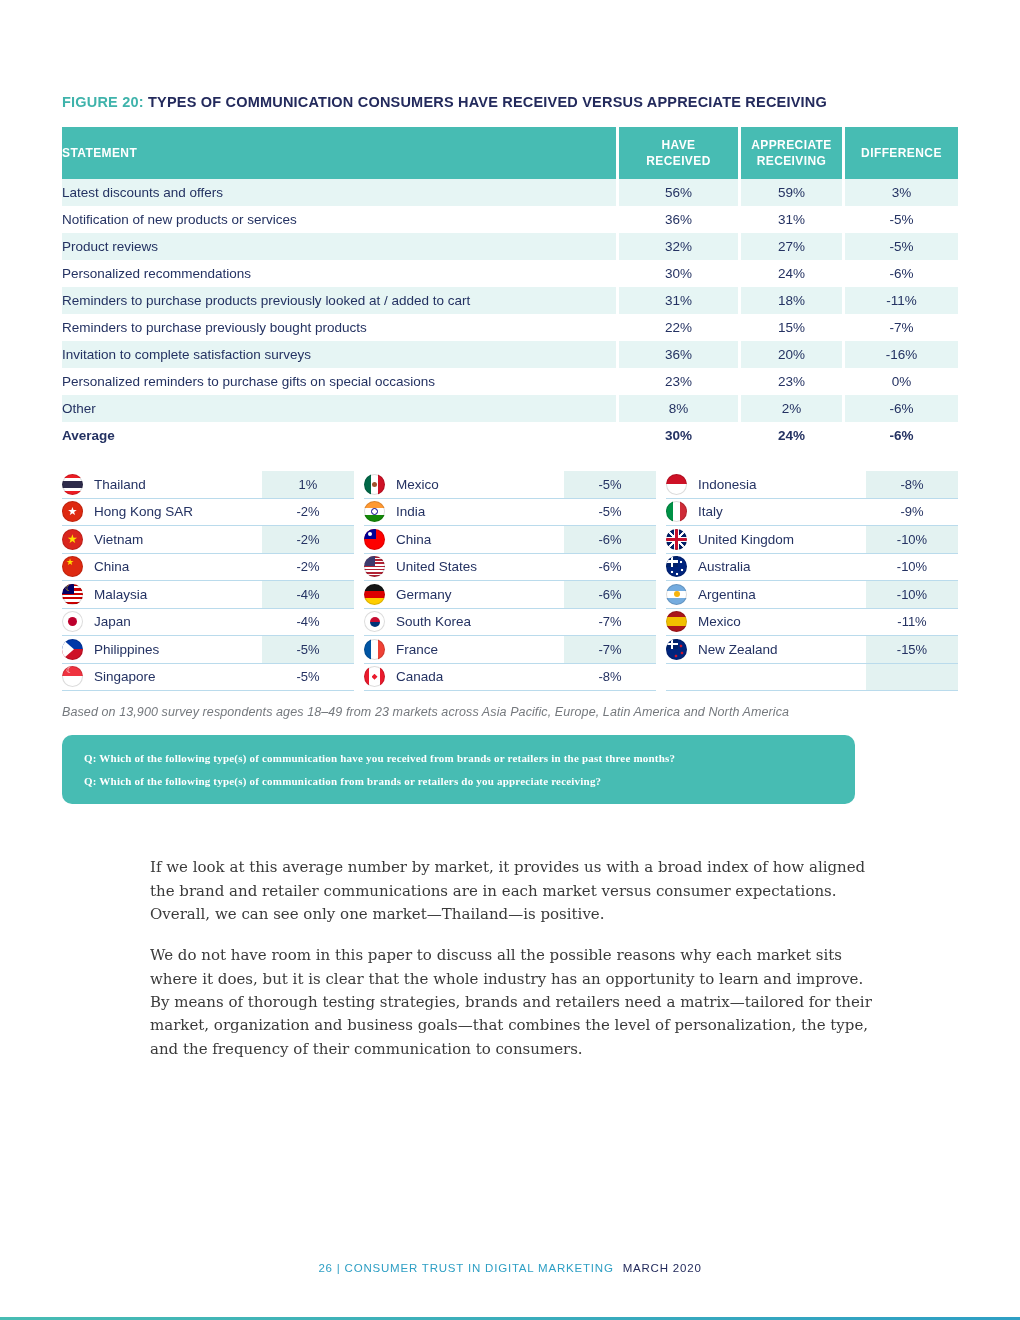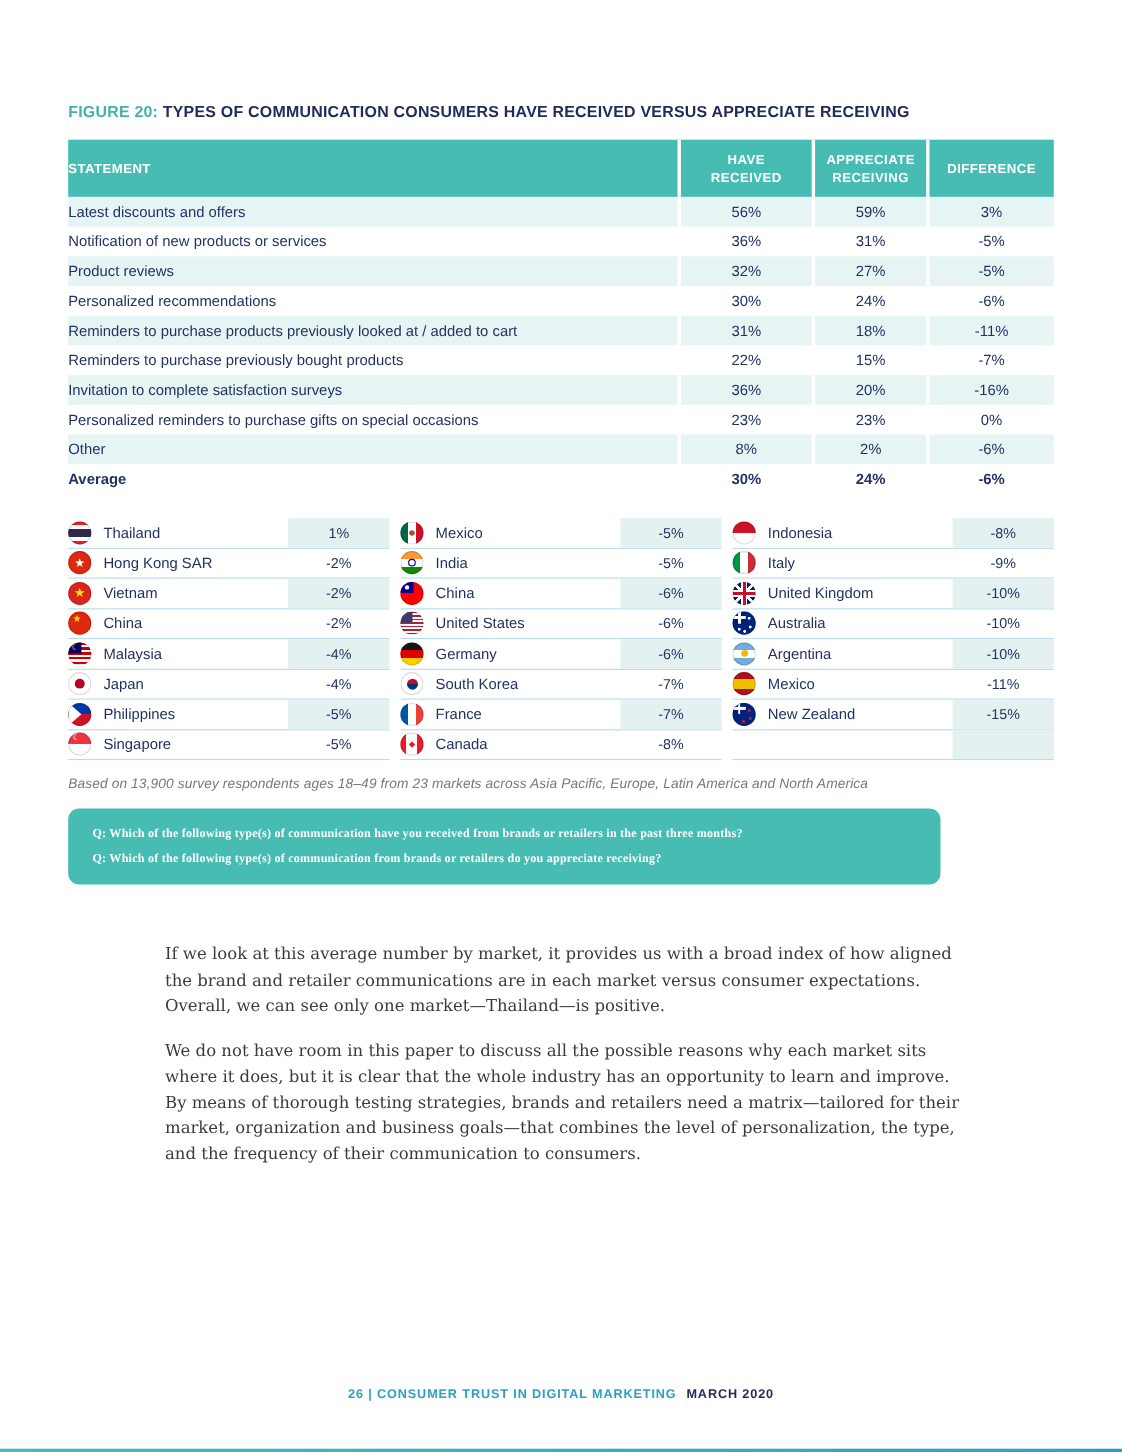--- a/index.html
+++ b/index.html
@@ -140,21 +140,21 @@
   .q-line { font-size:11px; font-weight:bold; line-height:2.05; letter-spacing:.2px;font-family:Liberation Serif, serif; }
 
   
   .body-copy { margin:52px 0 0 88px; width:734px; font-family:"DejaVu Serif", serif;
     font-size:15px; color:#3a3a3a; line-height:1.56; }
   .body-copy p + p { margin-top:18px; }
 
   
   .doc-footer {
     position:absolute; left:0; right:0; bottom:46px; text-align:center;
-    font-size:11.5px; font-weight:bold; letter-spacing:.8px;
+    font-size:11.5px; font-weight:normal; letter-spacing:.8px;
   }
   .doc-footer .f-left { color:#2e9fc4; }
   .doc-footer .f-right { color:#232a5c; margin-left:5px; }
 
   .bottom-rule {
     position:absolute; left:0; right:0; bottom:0; height:3px;
     background:linear-gradient(90deg,#47bcb3,#2e9fc4);
   }
 </style>
 </head>

